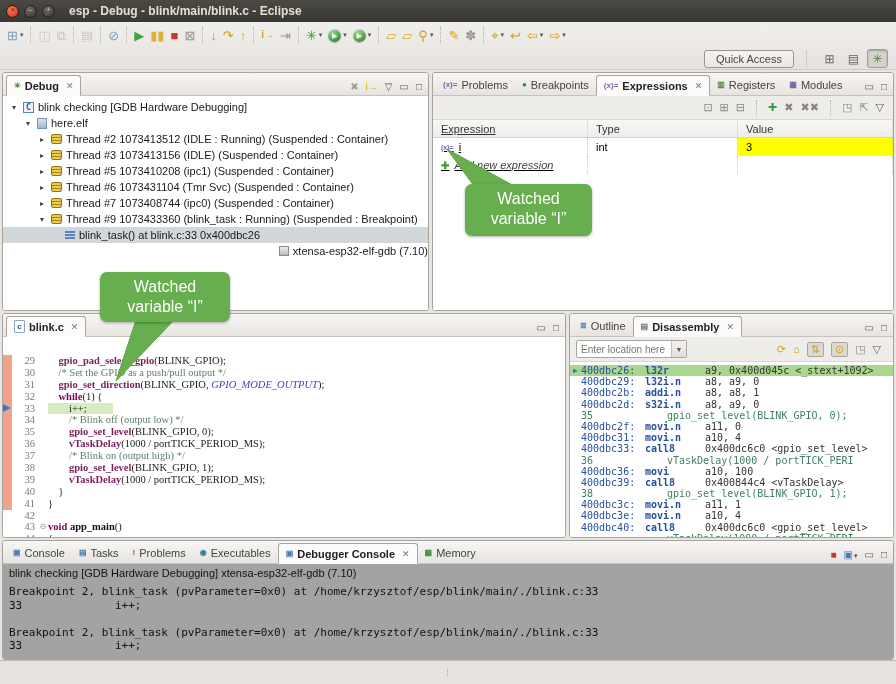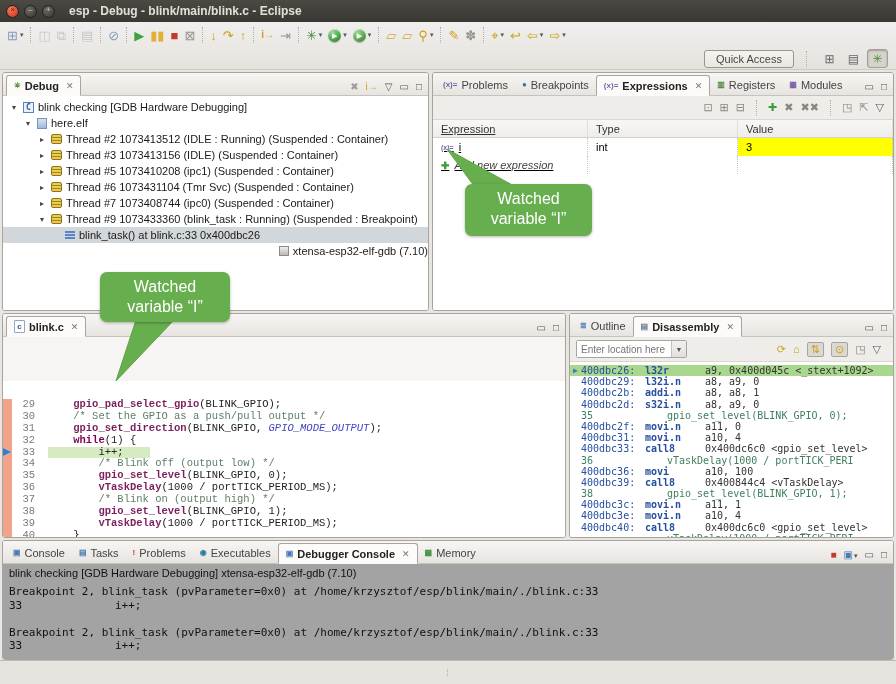--- a/index.html
+++ b/index.html
@@ -91,21 +91,21 @@
   .tbody { flex:1; background:#fff; }
   .trw { height:18px; display:flex; font-size:11px; }
   .td { display:flex; align-items:center; padding-left:8px; border-right:1px dotted #C9C6C1; }
   .td.hl { background:#FFFF00; }
   .exicon { font-size:7px; font-weight:bold; color:#7B5EA7; margin-right:5px; }
   .addrow-ic { color:#3E9B3E; font-weight:bold; font-size:10px; margin-right:5px; }
   .addrow-tx { font-style:italic; color:#3f3f3f; }
 
   
   .edbody { flex:1; background:#fff; position:relative; overflow:hidden;
-    font-family:Liberation Mono, monospace; font-size:10.5px; line-height:11.9px; padding-top:18px;margin-top:44px; }
+    font-family:Liberation Serif, serif; font-size:10.5px; line-height:11.9px; padding-top:18px; }
   .cl { display:flex; height:11.9px; }
   .diffcol { width:9px; flex:none; position:relative; }
   .diffcol.d { background:#F2A289; }
   .numcol { width:26px; flex:none; text-align:right; color:#7A7A7A; padding-right:3px; }
   .foldcol { width:10px; flex:none; color:#888; font-size:8px; text-align:center; line-height:11px; }
   .codecol { flex:1; white-space:pre; color:#222; overflow:hidden; }
   .curwrap { background:#D7EBC1; display:inline-block; padding-right:26px; }
   .tok-k { color:#7F0055; font-weight:bold; }
   .tok-f { color:#7A1F5C; font-weight:bold; }
   .tok-d { color:#111; font-weight:bold; }
@@ -514,20 +514,26 @@
         <span class="diffcol d"></span>
         <span class="numcol">41</span>
         <span class="foldcol"></span>
         <span class="codecol"><span class="tok-p">}</span></span>
       </div>
       <div class="cl">
         <span class="diffcol"></span>
         <span class="numcol">42</span>
         <span class="foldcol"></span>
         <span class="codecol"></span>
+      </div>
+      <div class="cl">
+        <span class="diffcol"></span>
+        <span class="numcol">43</span>
+        <span class="foldcol">⊖</span>
+        <span class="codecol"><span class="tok-k">void</span><span class="tok-p"> </span><span class="tok-d">app_main</span><span class="tok-p">()</span></span>
       </div>
       <div class="cl">
         <span class="diffcol"></span>
         <span class="numcol">44</span>
         <span class="foldcol"></span>
         <span class="codecol"><span class="tok-p">{</span></span>
       </div>
       <div class="cl">
         <span class="diffcol"></span>
         <span class="numcol">45</span>

